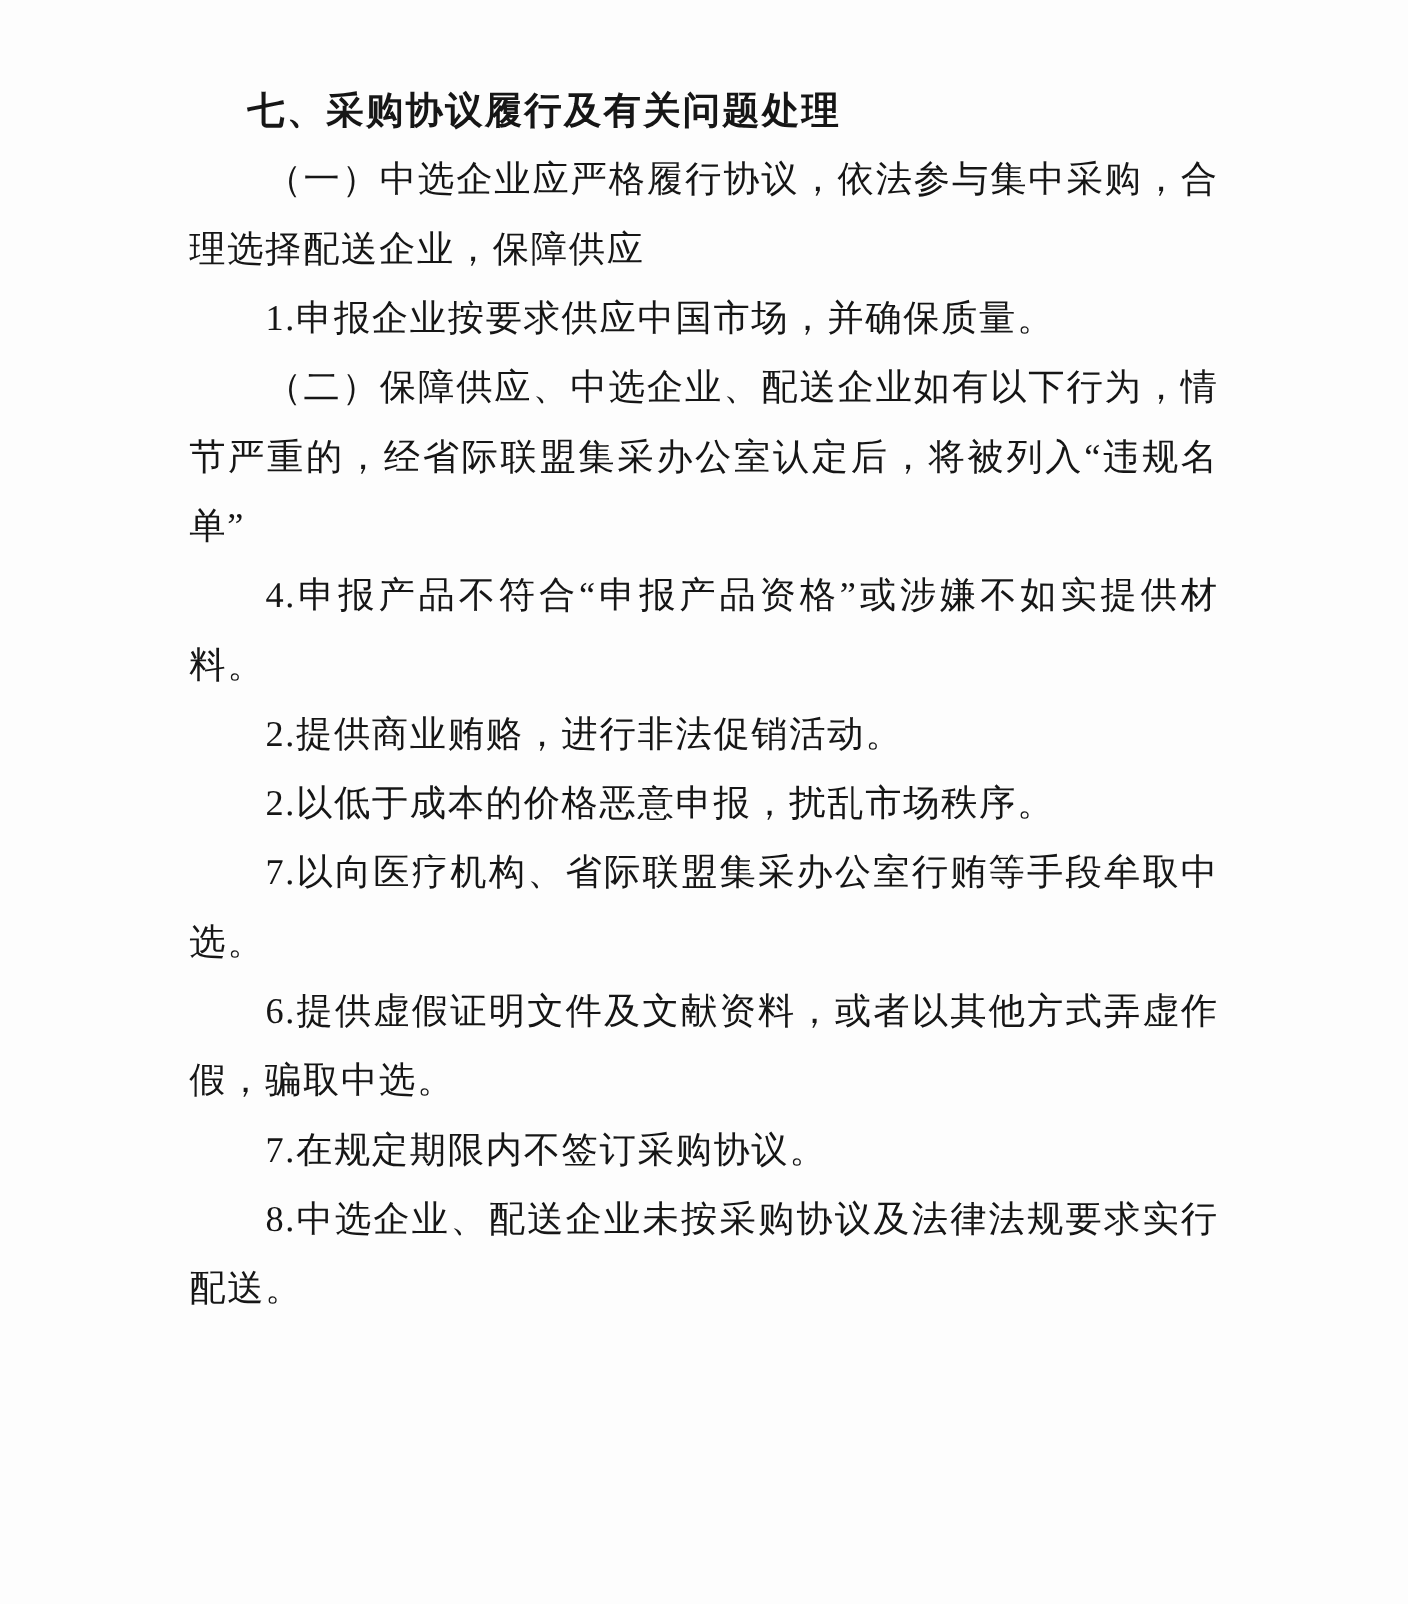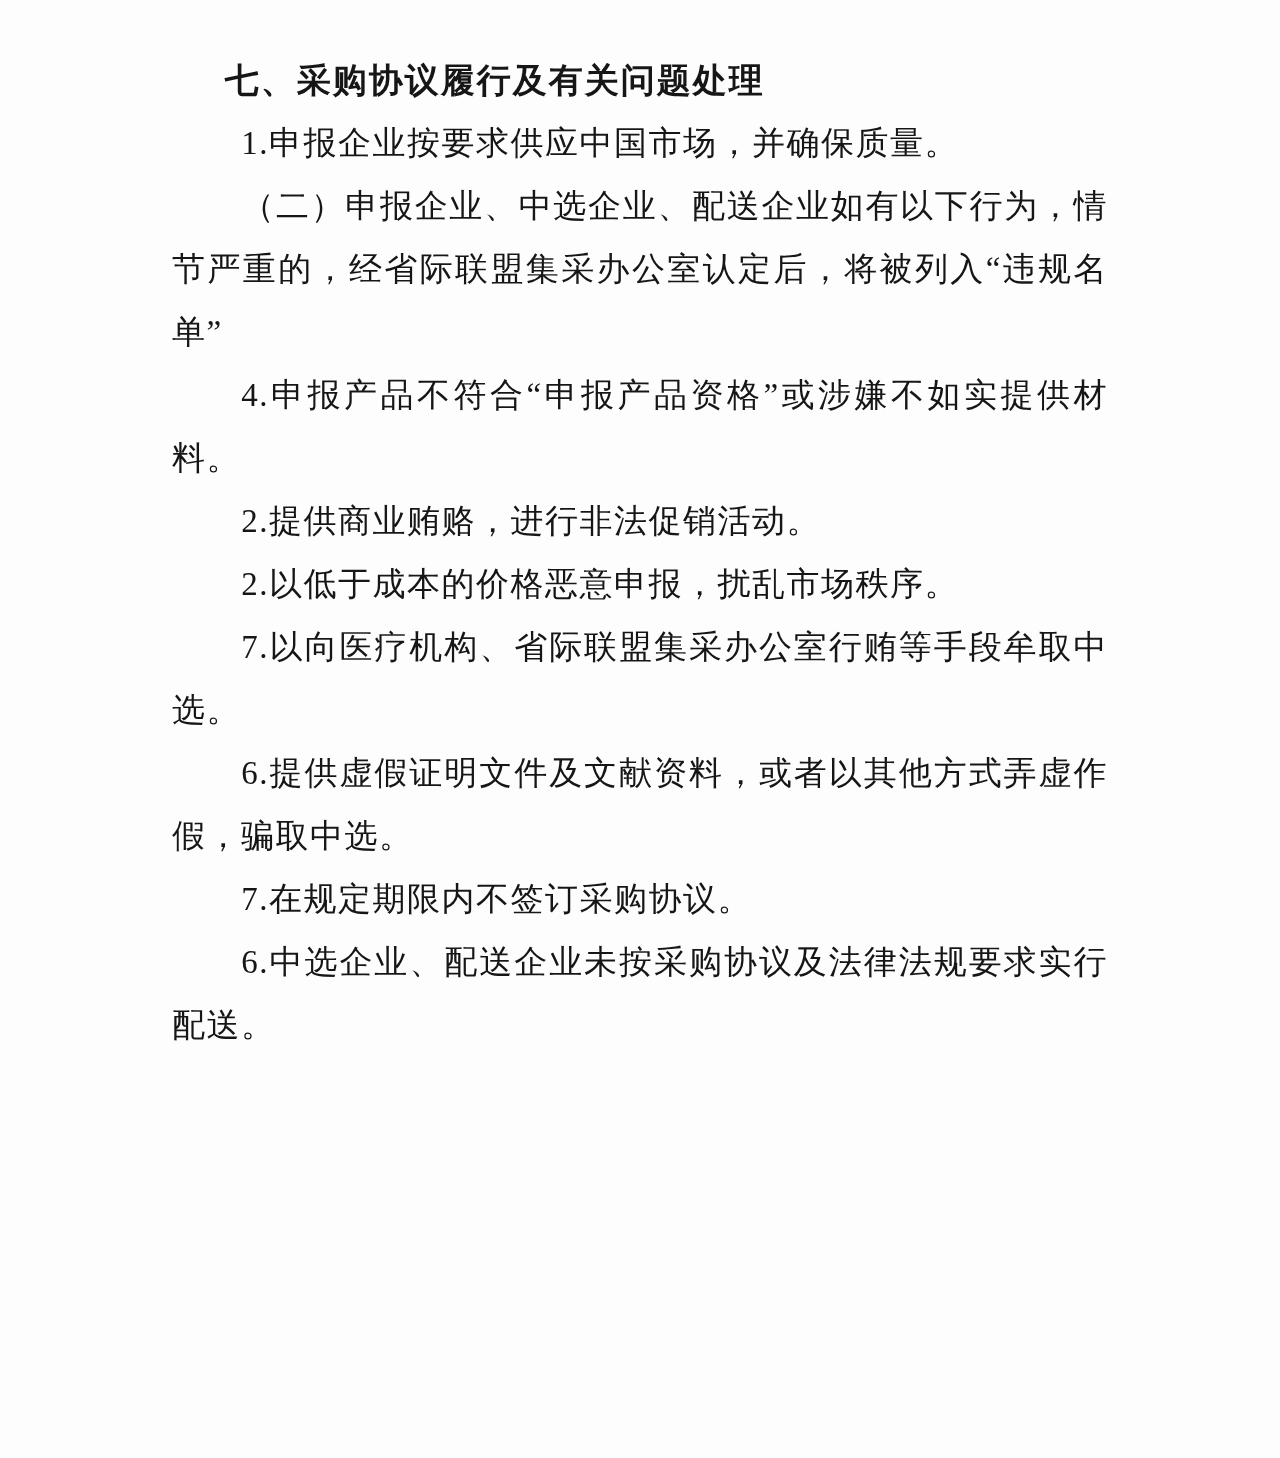--- a/index.html
+++ b/index.html
@@ -11,21 +11,21 @@
     position: relative;
     width: 1280px;
     height: 1458px;
     margin: 0 auto;
     background: #fdfdfd;
     overflow: hidden;
   }
   .content {
     position: absolute;
     left: 172px;
-    top: 49px;
+    top: 70px;
     width: 936px;
     color: #161616;
     font-family: "Liberation Serif", "DejaVu Serif", serif;
     font-size: 33px;
     line-height: 63px;
     letter-spacing: 1.5px;
     text-align: justify;
   }
   .doc-heading {
     margin: 0;
@@ -41,23 +41,24 @@
     margin: 0;
     text-indent: 2.1em;
   }
 </style>
 </head>
 <body>
 
 <div class="page">
   <div class="content">
     <h1 class="doc-heading">七、采购协议履行及有关问题处理</h1>
+    <p class="doc-paragraph">（一）中选企业应严格履行协议，依法参与集中采购，合理选择配送企业，保障供应</p>
     <p class="doc-paragraph">1.申报企业按要求供应中国市场，并确保质量。</p>
-    <p class="doc-paragraph">（二）申报企业、中选企业、配送企业如有以下行为，情节严重的，经省际联盟集采办公室认定后，将被列入“违规名单”</p>
+    <p class="doc-paragraph">（二）保障供应、中选企业、配送企业如有以下行为，情节严重的，经省际联盟集采办公室认定后，将被列入“违规名单”</p>
     <p class="doc-paragraph">4.申报产品不符合“申报产品资格”或涉嫌不如实提供材料。</p>
     <p class="doc-paragraph">2.提供商业贿赂，进行非法促销活动。</p>
     <p class="doc-paragraph">2.以低于成本的价格恶意申报，扰乱市场秩序。</p>
     <p class="doc-paragraph">7.以向医疗机构、省际联盟集采办公室行贿等手段牟取中选。</p>
     <p class="doc-paragraph">6.提供虚假证明文件及文献资料，或者以其他方式弄虚作假，骗取中选。</p>
     <p class="doc-paragraph">7.在规定期限内不签订采购协议。</p>
-    <p class="doc-paragraph">6.中选企业、配送企业未按采购协议及法律法规要求实行配送。</p>
+    <p class="doc-paragraph">8.中选企业、配送企业未按采购协议及法律法规要求实行配送。</p>
   </div>
 </div>
 
 </body></html>

